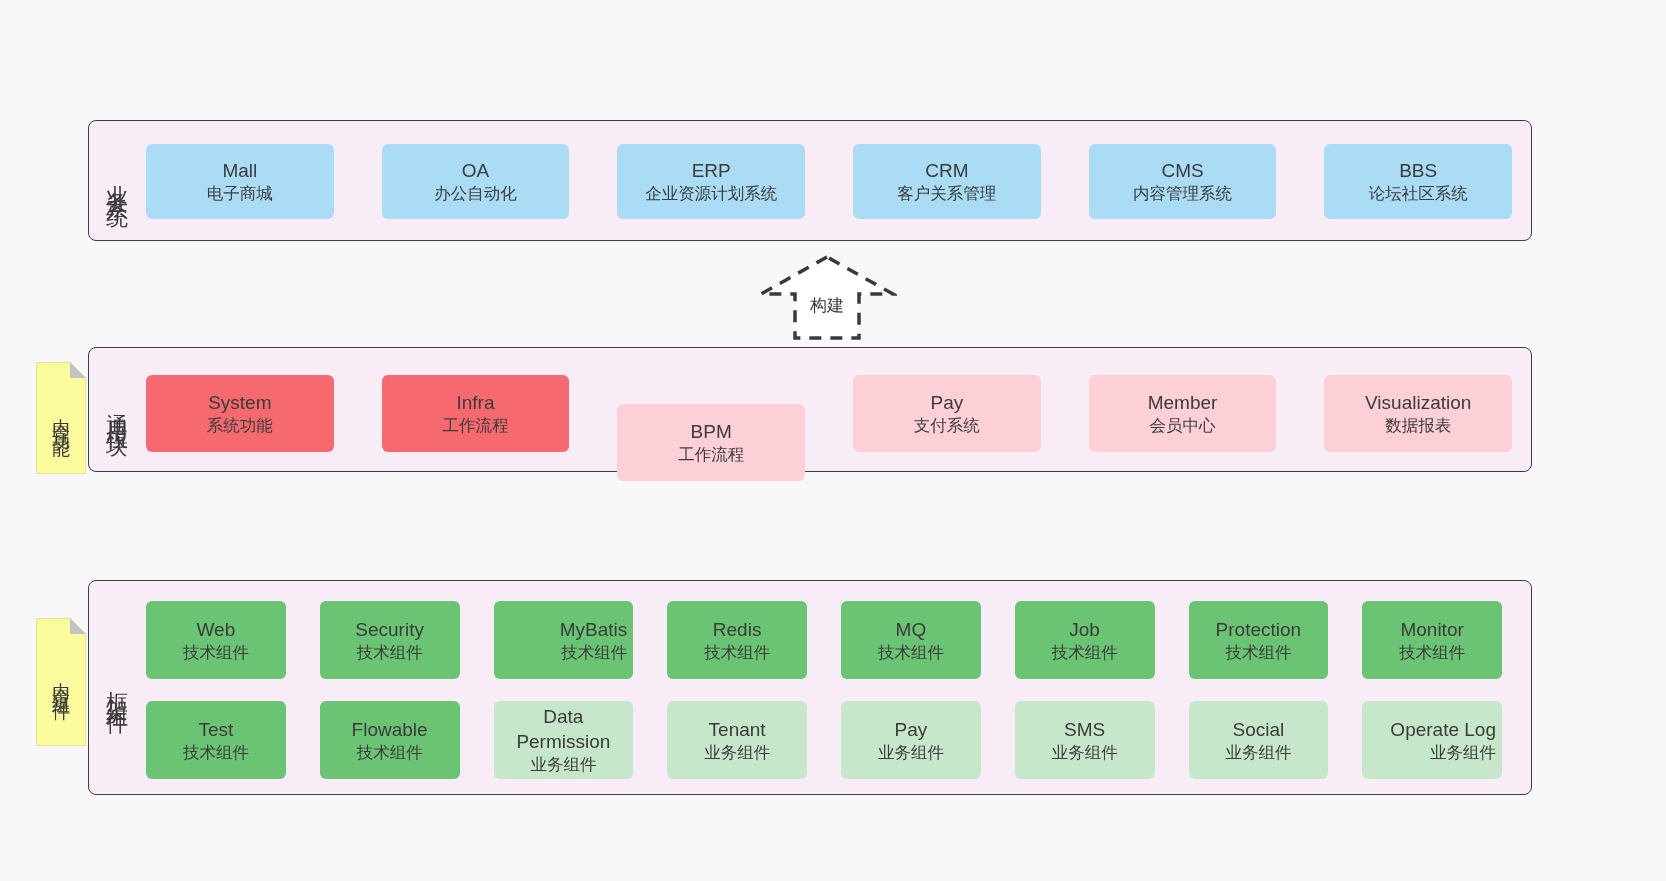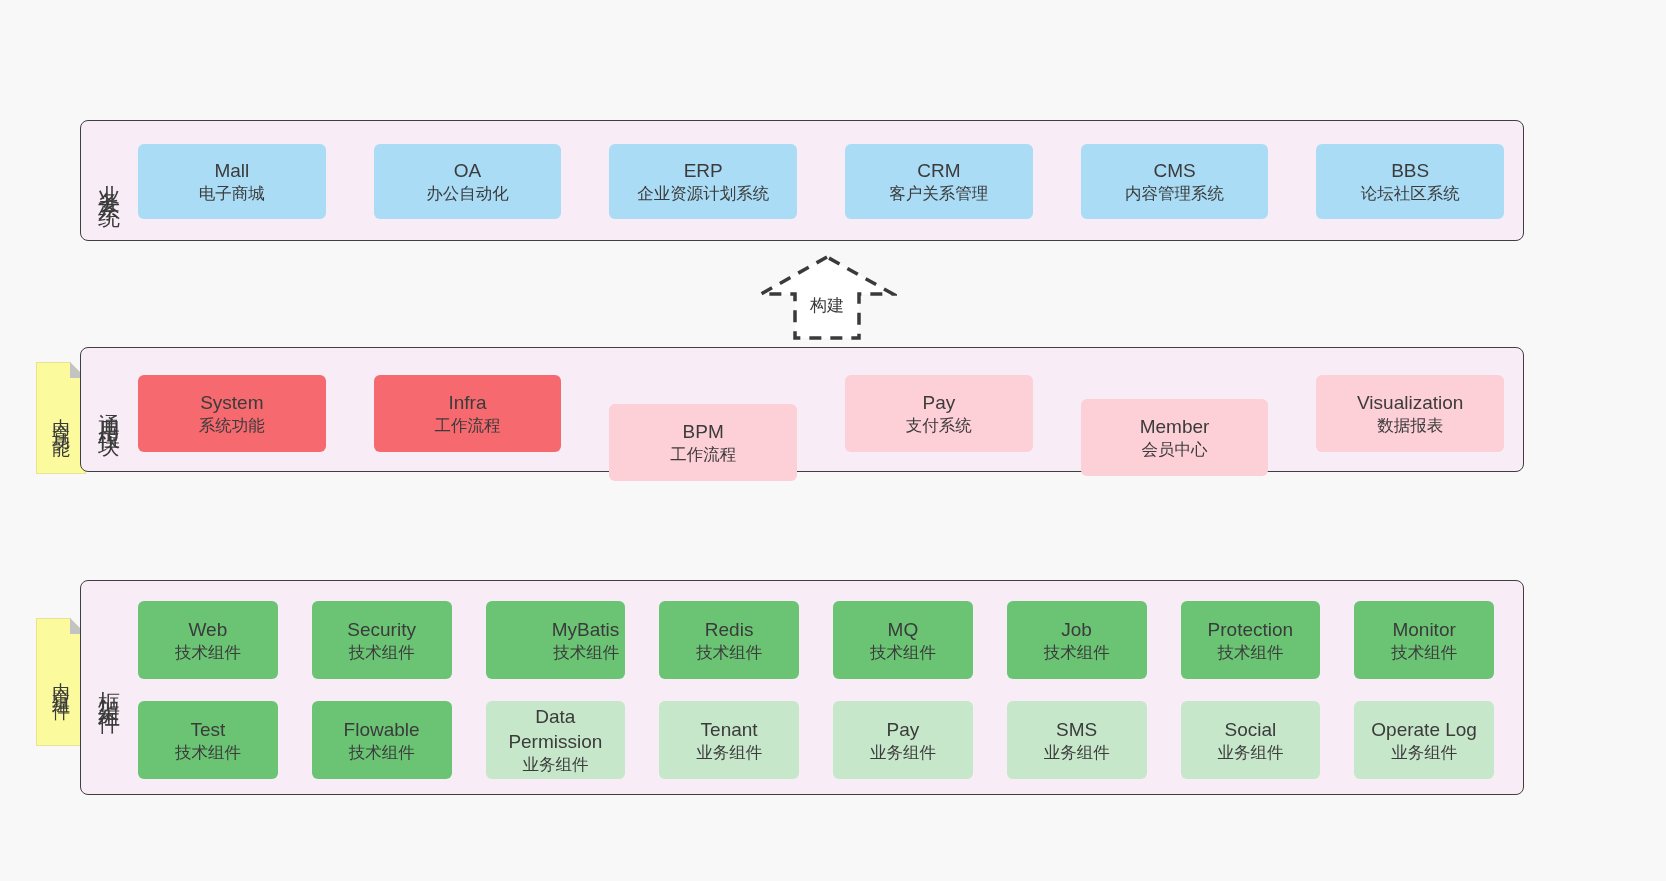--- a/index.html
+++ b/index.html
@@ -1,20 +1,20 @@
 <!DOCTYPE html>
 <html><head>
 <meta charset="utf-8">
 <style>
   * { margin:0; padding:0; box-sizing:border-box; }
   body { font-family: "Liberation Sans", "DejaVu Sans", sans-serif; background:#f8f8f8; }
   .canvas { position:relative; width:1666px; height:881px; background:#f8f8f8; overflow:hidden; color:#3b3b3b; }
 
   .panel {
-    position:absolute; left:80px; width:1444px;
+    position:absolute; left:88px; width:1444px;
     background:#f8edf6; border:1.5px solid #3f3f3f; border-radius:8px;
   }
   .panel-label {
     position:absolute; left:13px; top:50%; transform:translateY(-50%);
     writing-mode:vertical-rl; text-orientation:upright;
     font-size:22px; letter-spacing:7px; color:#3a3a3a; white-space:nowrap;
   }
   .boxes-row { position:absolute; display:flex; }
   .box {
     flex:1; border-radius:6px; display:flex; flex-direction:column;
@@ -109,21 +109,21 @@
         <div class="s">工作流程</div>
       </div>
       <div class="box pink" style="height:77px;margin-top:29px;">
         <div class="t">BPM</div>
         <div class="s">工作流程</div>
       </div>
       <div class="box pink" style="height:77px;">
         <div class="t">Pay</div>
         <div class="s">支付系统</div>
       </div>
-      <div class="box pink" style="height:77px;margin-top:24px;">
+      <div class="box pink" style="height:77px;">
         <div class="t">Member</div>
         <div class="s">会员中心</div>
       </div>
       <div class="box pink" style="height:77px;">
         <div class="t">Visualization</div>
         <div class="s">数据报表</div>
       </div>
     </div>
   </section>
 
@@ -194,20 +194,20 @@
         <div class="s">业务组件</div>
       </div>
       <div class="box lgreen" style="height:78px;">
         <div class="t">SMS</div>
         <div class="s">业务组件</div>
       </div>
       <div class="box lgreen" style="height:78px;">
         <div class="t">Social</div>
         <div class="s">业务组件</div>
       </div>
-      <div class="box lgreen" style="height:78px;">
+      <div class="box lgreen" style="height:78px;align-items:flex-end;">
         <div class="t">Operate Log</div>
         <div class="s">业务组件</div>
       </div>
     </div>
   </section>
 
 </div>
 
 </body></html>

